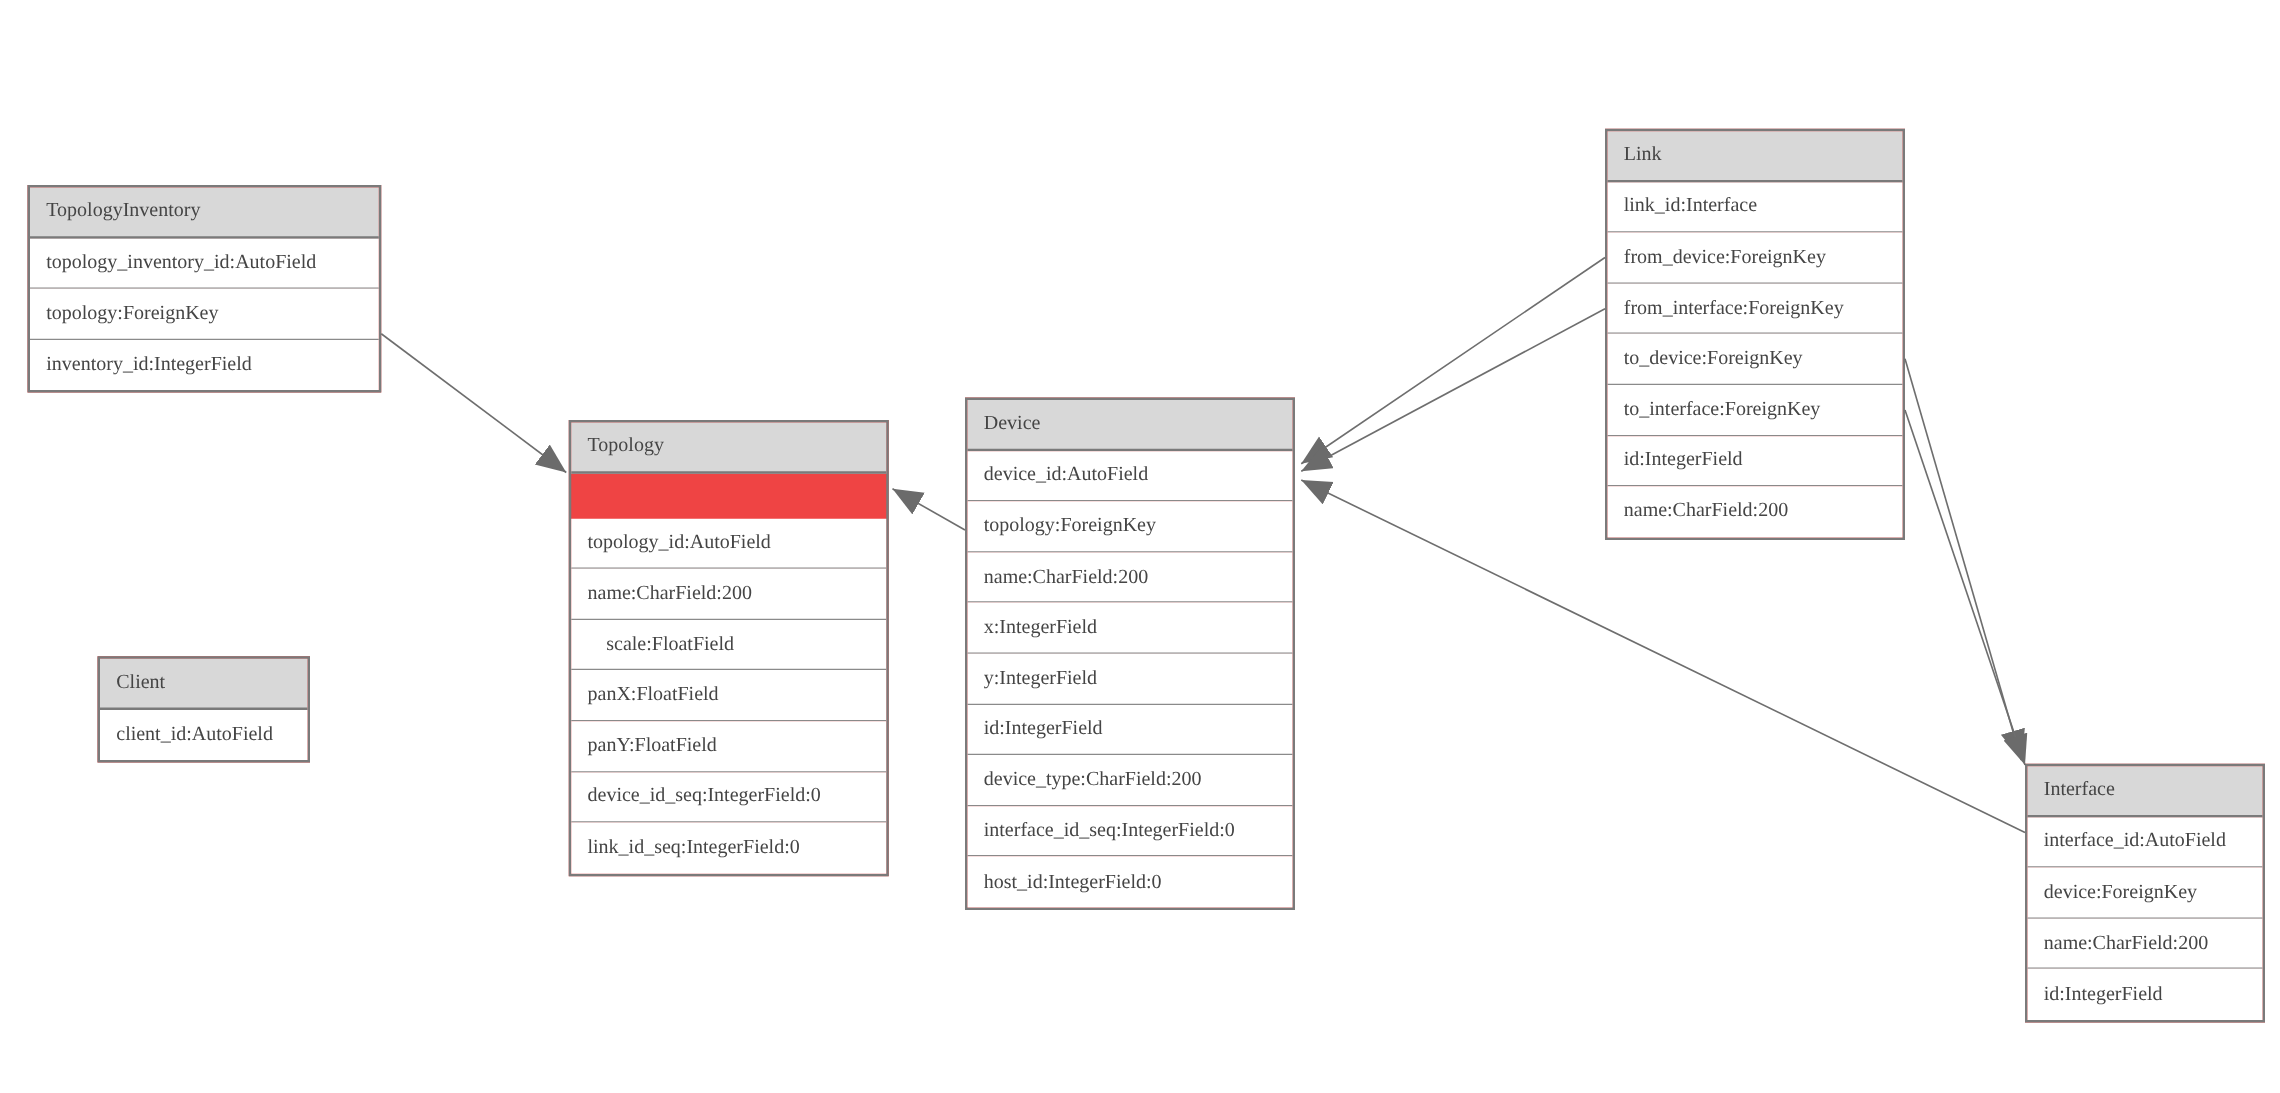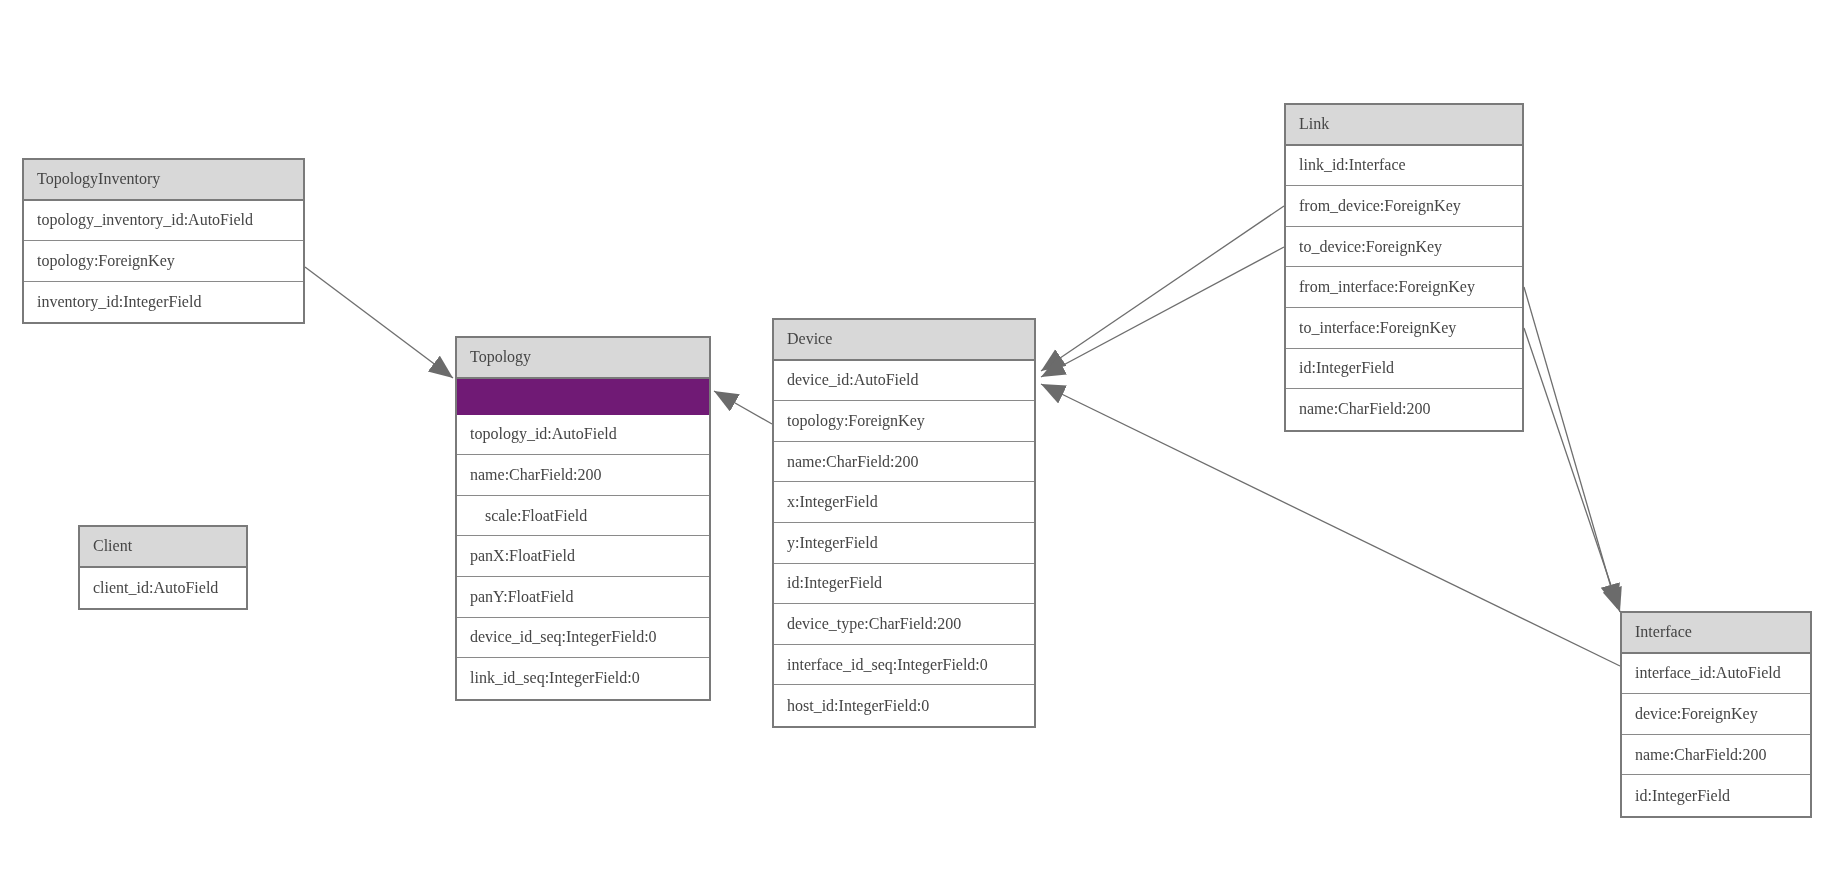--- a/index.html
+++ b/index.html
@@ -16,21 +16,21 @@
   #relations-svg {
     position: absolute;
     left: 0; top: 0;
     width: 1824px; height: 874px;
     pointer-events: none;
     z-index: 2;
   }
 
   .entity {
     position: absolute;
-    background: #701a75;
+    background: #ef4444;
     border: 2px solid #7a7a7a;
     z-index: 1;
   }
 
   .entity-header {
     background: #d8d8d8;
     border-bottom: 2px solid #7a7a7a;
     display: flex;
     align-items: center;
     padding-left: 13px;
@@ -67,21 +67,21 @@
     <g id="relation-lines">
         <line x1="305" y1="267" x2="453" y2="378" stroke="#6e6e6e" stroke-width="1.3" marker-end="url(#arrowhead)"></line>
         <line x1="772" y1="424" x2="714" y2="391" stroke="#6e6e6e" stroke-width="1.3" marker-end="url(#arrowhead)"></line>
         <line x1="1284" y1="206" x2="1041" y2="371" stroke="#6e6e6e" stroke-width="1.3" marker-end="url(#arrowhead)"></line>
         <line x1="1284" y1="247" x2="1041" y2="377" stroke="#6e6e6e" stroke-width="1.3" marker-end="url(#arrowhead)"></line>
         <line x1="1620" y1="666" x2="1041" y2="384" stroke="#6e6e6e" stroke-width="1.3" marker-end="url(#arrowhead)"></line>
         <line x1="1524" y1="287" x2="1617" y2="608" stroke="#6e6e6e" stroke-width="1.3" marker-end="url(#arrowhead)"></line>
         <line x1="1524" y1="328" x2="1620" y2="612" stroke="#6e6e6e" stroke-width="1.3" marker-end="url(#arrowhead)"></line>
       </g>
   </svg>
-<div class="entity" style="left: 22px; top: 158px; width: 283px;">
+<div class="entity" style="left: 22px; top: 148px; width: 283px;">
       <div class="entity-header" style="height: 40.6px;">TopologyInventory</div>
       <div class="entity-row" style="height: 40.6px;">topology_inventory_id:AutoField</div>
       <div class="entity-row" style="height: 40.6px;">topology:ForeignKey</div>
       <div class="entity-row" style="height: 40.6px;">inventory_id:IntegerField</div>
     </div>
     <div class="entity" style="left: 455px; top: 336px; width: 256px;">
       <div class="entity-header" style="height: 40.6px;">Topology</div>
       <div class="entity-row" style="height: 40.6px; margin-top: 36px;">topology_id:AutoField</div>
       <div class="entity-row" style="height: 40.6px;">name:CharField:200</div>
       <div class="entity-row" style="height: 40.6px; padding-left: 28px;">scale:FloatField</div>
@@ -103,22 +103,22 @@
       <div class="entity-row" style="height: 40.6px;">y:IntegerField</div>
       <div class="entity-row" style="height: 40.6px;">id:IntegerField</div>
       <div class="entity-row" style="height: 40.6px;">device_type:CharField:200</div>
       <div class="entity-row" style="height: 40.6px;">interface_id_seq:IntegerField:0</div>
       <div class="entity-row" style="height: 40.6px;">host_id:IntegerField:0</div>
     </div>
     <div class="entity" style="left: 1284px; top: 103px; width: 240px;">
       <div class="entity-header" style="height: 40.6px;">Link</div>
       <div class="entity-row" style="height: 40.6px;">link_id:Interface</div>
       <div class="entity-row" style="height: 40.6px;">from_device:ForeignKey</div>
+      <div class="entity-row" style="height: 40.6px;">from_interface:ForeignKey</div>
       <div class="entity-row" style="height: 40.6px;">to_device:ForeignKey</div>
-      <div class="entity-row" style="height: 40.6px;">from_interface:ForeignKey</div>
       <div class="entity-row" style="height: 40.6px;">to_interface:ForeignKey</div>
       <div class="entity-row" style="height: 40.6px;">id:IntegerField</div>
       <div class="entity-row" style="height: 40.6px;">name:CharField:200</div>
     </div>
     <div class="entity" style="left: 1620px; top: 567px; width: 192px; margin-top: 44px;">
       <div class="entity-header" style="height: 40.6px;">Interface</div>
       <div class="entity-row" style="height: 40.6px;">interface_id:AutoField</div>
       <div class="entity-row" style="height: 40.6px;">device:ForeignKey</div>
       <div class="entity-row" style="height: 40.6px;">name:CharField:200</div>
       <div class="entity-row" style="height: 40.6px;">id:IntegerField</div>

